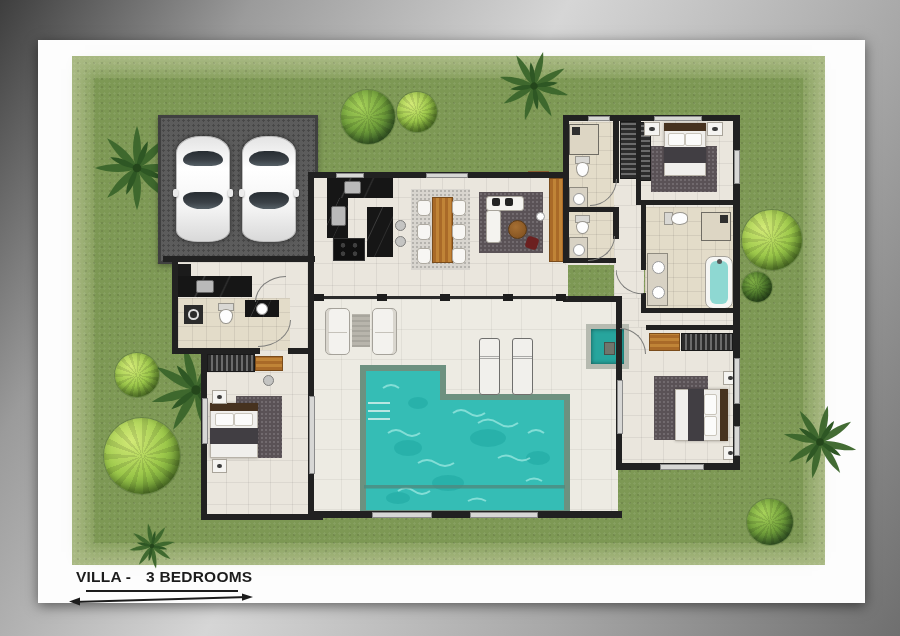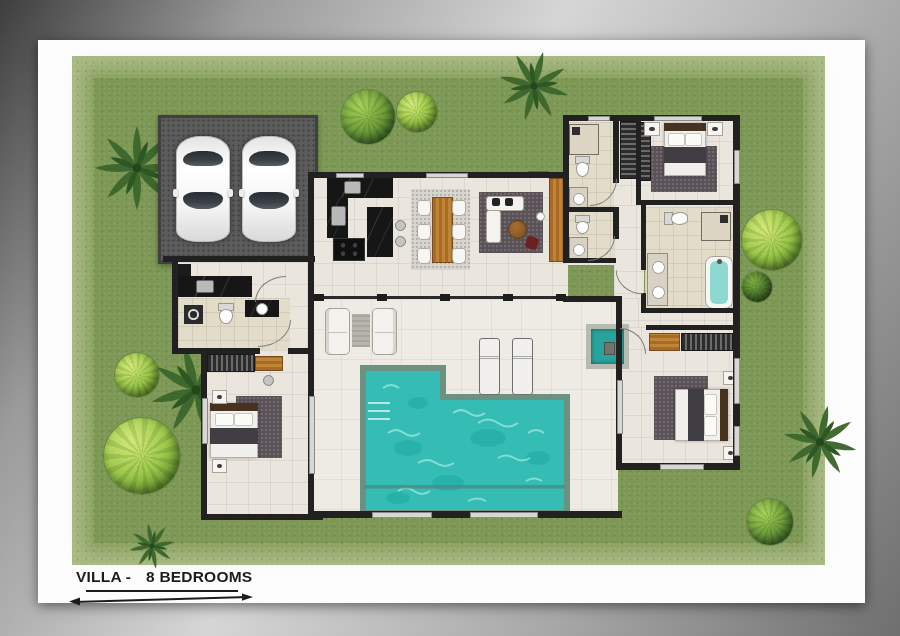--- a/index.html
+++ b/index.html
@@ -409,21 +409,21 @@
   <div class="gls" style="left:660px;top:464px;width:42px;height:4px"></div>
 
   <div class="arc" style="left:590px;top:179px;width:26px;height:26px"></div>
   <div class="arc" style="left:588px;top:236px;width:26px;height:24px"></div>
   <div class="arc" style="left:617px;top:268px;width:24px;height:27px;transform:rotate(90deg)"></div>
   <div class="arc" style="left:620px;top:328px;width:25px;height:25px;transform:rotate(-90deg)"></div>
   <div class="arc" style="left:255px;top:276px;width:30px;height:25px;transform:rotate(180deg)"></div>
   <div class="arc" style="left:258px;top:320px;width:32px;height:26px"></div>
 
   <div class="cap" style="left:76px;top:568px">
-    <span>VILLA -</span><span style="margin-left:15px">8 BEDROOMS</span>
+    <span>VILLA -</span><span style="margin-left:15px">3 BEDROOMS</span>
   </div>
   <div class="underl" style="left:86px;top:590px;width:152px;height:2px"></div>
   <svg class="abs" style="left:66px;top:592px" width="190" height="14">
     <path d="M8 10 L182 5" stroke="#1c1c1c" stroke-width="2" fill="none"></path>
     <path d="M14 13.5 L3 9.5 L14 5.5 Z" fill="#1c1c1c"></path>
     <path d="M176 1.5 L187 5 L176 8.8 Z" fill="#1c1c1c"></path>
   </svg>
 
 </div>
 

